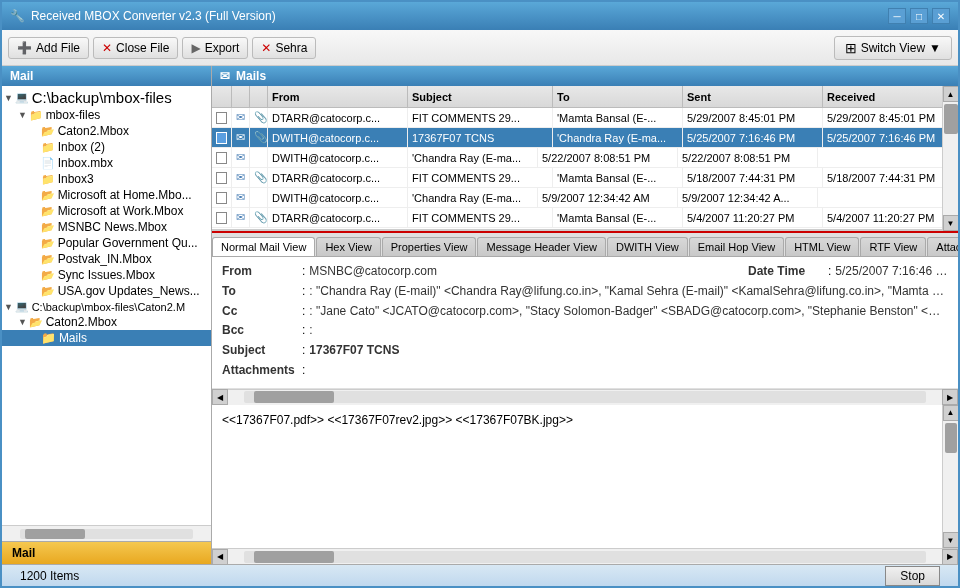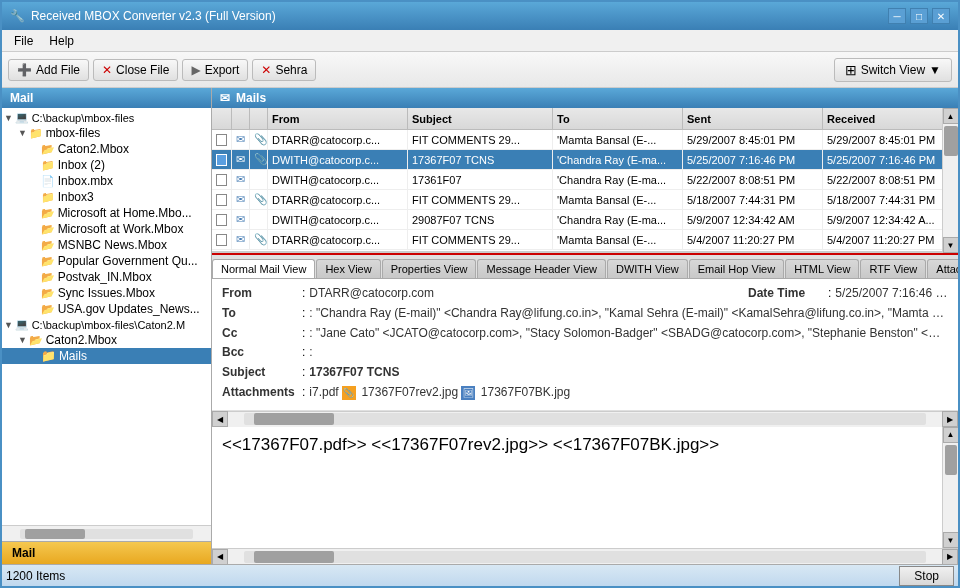--- a/index.html
+++ b/index.html
@@ -287,21 +287,21 @@
       align-items: center;
       justify-content: center;
       cursor: pointer;
       font-size: 8px;
       flex-shrink: 0;
     }
 
     #email-body {
       flex: 1;
       padding: 8px 10px;
-      font-size: 17px;
+      font-size: 12px;
       background: white;
       overflow: hidden;
       position: relative;
     }
 
     
     #bottom-scrollbar {
       height: 16px;
       background: #f0f0f0;
       border-top: 1px solid #ccc;
@@ -310,21 +310,21 @@
     }
 
     
     #statusbar {
       height: 22px;
       background: linear-gradient(to bottom, #d8e8f4, #c0d8ee);
       border-top: 1px solid #aaa;
       display: flex;
       align-items: center;
       justify-content: space-between;
-      padding: 0 4px;
+      padding: 0 18px;
       font-size: 12px;
     }
     #stop-btn {
       padding: 2px 14px;
       background: linear-gradient(to bottom, #f0f0f0, #d8d8d8);
       border: 1px solid #888;
       cursor: pointer;
       font-size: 12px;
     }
 
@@ -392,24 +392,20 @@
       <span>🔧</span>
       <span>Received MBOX Converter v2.3 (Full Version)</span>
     </div>
     <div id="titlebar-controls">
       <div class="title-btn">─</div>
       <div class="title-btn">□</div>
       <div class="title-btn">✕</div>
     </div>
   </div>
 
-  <div id="menubar">
-    <div class="menu-item">File</div>
-    <div class="menu-item">Help</div>
-  </div>
 
   <div id="toolbar">
     <div id="toolbar-left">
       <div class="toolbar-btn">
         <span style="color:#2a6;">➕</span>
         <span>Add File</span>
       </div>
       <div class="toolbar-btn">
         <span style="color:#c00;">✕</span>
         <span>Close File</span>
@@ -434,21 +430,21 @@
 
     <div id="sidebar">
       <div id="sidebar-header">
         <span>Mail</span>
       </div>
       <div id="sidebar-tree">
 
         <div class="tree-item tree-indent0">
           <span class="expand-icon">▼</span>
           <span style="font-size:11px; margin-right:3px;">💻</span>
-          <span style="font-size:11px;">C:\backup\mbox-files</span>
+          <span style="font-size:15px;">C:\backup\mbox-files</span>
         </div>
         <div class="tree-item tree-indent1">
           <span class="expand-icon">▼</span>
           <span class="folder-icon">📁</span>
           <span>mbox-files</span>
         </div>
         <div class="tree-item tree-indent2">
           <span class="expand-icon" style="visibility:hidden;">▶</span>
           <span class="folder-icon">📂</span>
           <span>Caton2.Mbox</span>
@@ -590,21 +586,20 @@
             <div class="col-cell col-check">
                 <span class="checkbox"></span>
               </div>
             <div class="col-cell col-icon1">
                 <span style="color:#4a7fb5;">✉</span>
               </div>
             <div class="col-cell col-icon2">
                 <span></span>
               </div>
             <div class="col-cell col-from">DWITH@catocorp.c...</div>
-            <div class="col-cell col-subject">17361F07</div>
             <div class="col-cell col-to">'Chandra Ray (E-ma...</div>
             <div class="col-cell col-sent">5/22/2007 8:08:51 PM</div>
             <div class="col-cell col-received">5/22/2007 8:08:51 PM</div>
 
           </div>
 
           <div class="email-row">
             <div class="col-cell col-check">
                 <span class="checkbox"></span>
               </div>
@@ -626,21 +621,20 @@
             <div class="col-cell col-check">
                 <span class="checkbox"></span>
               </div>
             <div class="col-cell col-icon1">
                 <span style="color:#4a7fb5;">✉</span>
               </div>
             <div class="col-cell col-icon2">
                 <span></span>
               </div>
             <div class="col-cell col-from">DWITH@catocorp.c...</div>
-            <div class="col-cell col-subject">29087F07 TCNS</div>
             <div class="col-cell col-to">'Chandra Ray (E-ma...</div>
             <div class="col-cell col-sent">5/9/2007 12:34:42 AM</div>
             <div class="col-cell col-received">5/9/2007 12:34:42 A...</div>
 
           </div>
 
           <div class="email-row">
             <div class="col-cell col-check">
                 <span class="checkbox"></span>
               </div>
@@ -680,21 +674,21 @@
         <div class="view-tab">Attachments</div>
       </div>
 
       <div id="email-detail">
         <div id="email-headers">
           <div id="email-headers-top">
             <div class="header-block-left">
               <div class="header-row">
                 <span class="header-label">From</span>
                 <span style="margin-right:4px;">:</span>
-                <span class="header-value">DTARR@catocorp.com</span>
+                <span class="header-value">MSNBC@catocorp.com</span>
               </div>
             </div>
             <div class="header-block-right">
               <div class="header-row">
                 <span class="header-label">Date Time</span>
                 <span style="margin-right:4px;">:</span>
                 <span class="header-value">5/25/2007 7:16:46 PM</span>
               </div>
             </div>
           </div>
@@ -714,27 +708,20 @@
             <span class="header-value">:</span>
           </div>
           <div class="header-row">
             <span class="header-label" style="font-weight:bold;">Subject</span>
             <span style="margin-right:4px;">:</span>
             <span class="header-value" style="font-weight:bold;">17367F07 TCNS</span>
           </div>
           <div class="header-row">
             <span class="header-label">Attachments</span>
             <span style="margin-right:4px;">:</span>
-            <span class="header-value">
-              i7.pdf
-              <span class="attach-icon">📎</span>
-              17367F07rev2.jpg
-              <span class="attach-icon" style="background:#4a80c0;">🖼</span>
-              17367F07BK.jpg
-            </span>
           </div>
         </div>
 
         <div id="detail-scrollbar">
           <div class="scroll-arrow">◀</div>
           <div class="h-scrollbar">
             <div class="h-scrollbar-thumb"></div>
           </div>
           <div class="scroll-arrow">▶</div>
         </div>

